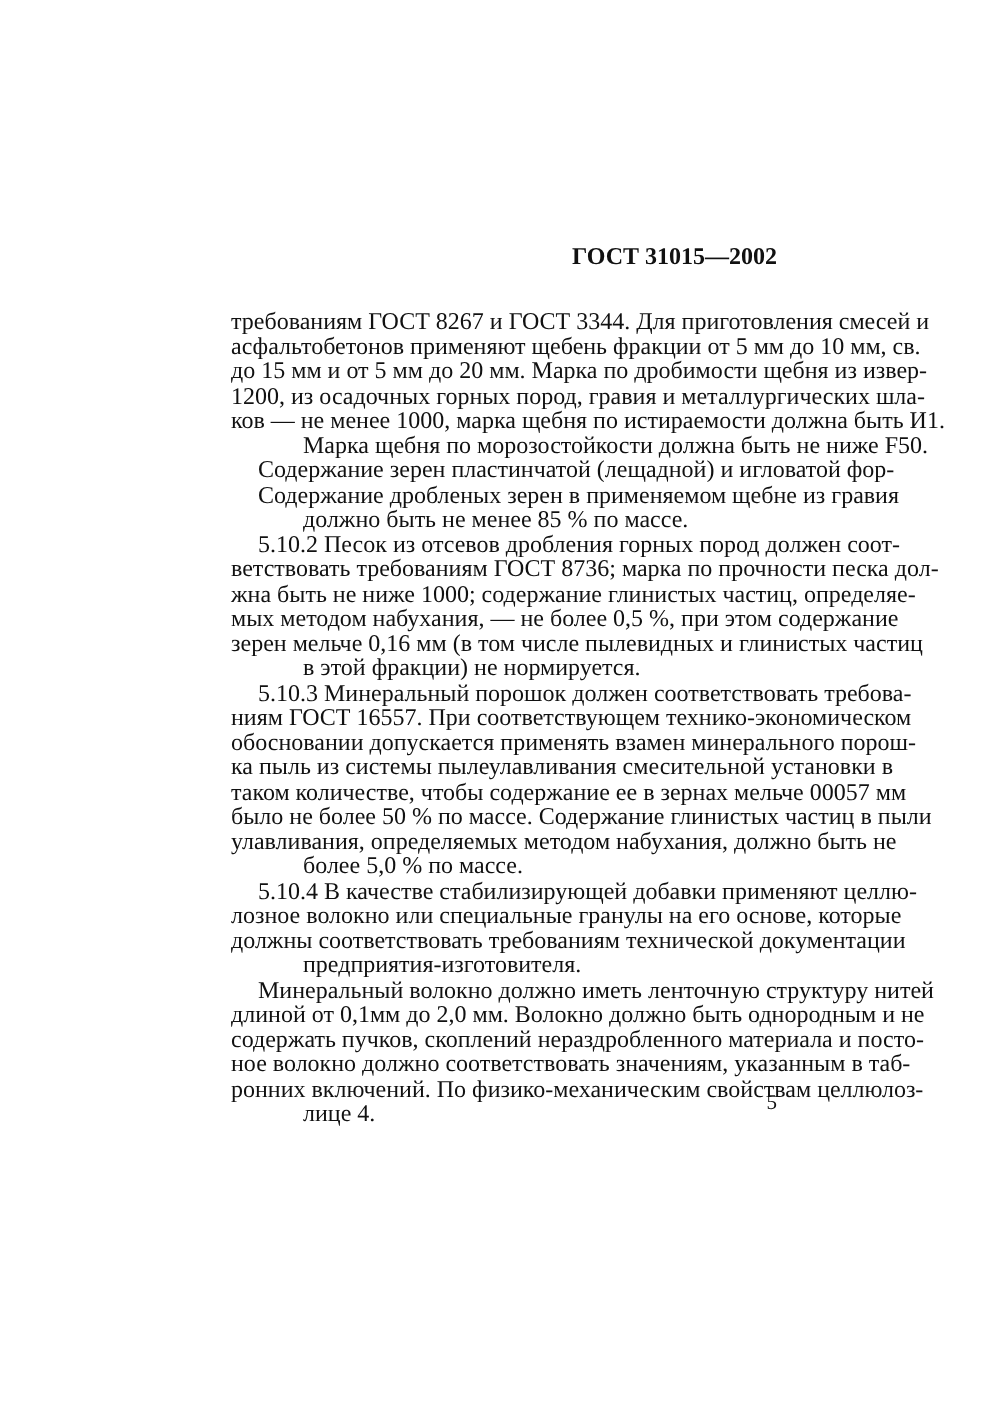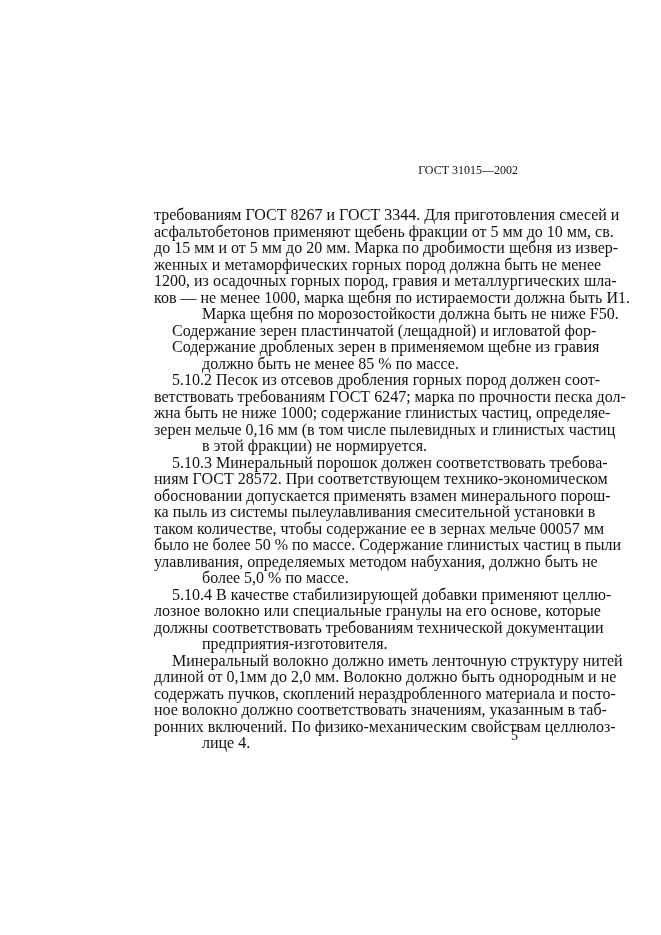--- a/index.html
+++ b/index.html
@@ -12,22 +12,22 @@
       height: 935px;
       position: relative;
       overflow: hidden;
       font-family: "Liberation Serif", "DejaVu Serif", serif;
       color: #111111;
     }
     .header {
       position: absolute;
       top: 163px;
       right: 143px;
-      font-size: 12px;
-      font-weight: normal;
+      font-size: 16px;
+      font-weight: bold;
       letter-spacing: 0px;
       padding-left: 16px;
     }
     .body-text {
       position: absolute;
       top: 207px;
       left: 154px;
       width: 366px;
       font-size: 16px;
       line-height: 16.5px;
@@ -56,42 +56,42 @@
 </head>
 <body>
 
 <div class="header">ГОСТ 31015—2002</div>
 
 <div class="body-text" id="body-text">
     <div>
       <span class="line">требованиям ГОСТ 8267 и ГОСТ 3344. Для приготовления смесей и</span>
       <span class="line">асфальтобетонов применяют щебень фракции от 5 мм до 10 мм, св.</span>
       <span class="line">до 15 мм и от 5 мм до 20 мм. Марка по дробимости щебня из извер-</span>
-      <span class="line">женных и метаморфических горных пород должна быть не менее</span>
       <span class="line">1200, из осадочных горных пород, гравия и металлургических шла-</span>
       <span class="line">ков — не менее 1000, марка щебня по истираемости должна быть И1.</span>
       <span class="line last">Марка щебня по морозостойкости должна быть не ниже F50.</span>
     </div>
     <div>
       <span class="line indent">Содержание зерен пластинчатой (лещадной) и игловатой фор-</span>
     </div>
     <div>
       <span class="line indent">Содержание дробленых зерен в применяемом щебне из гравия</span>
       <span class="line last">должно быть не менее 85 % по массе.</span>
     </div>
     <div>
       <span class="line indent">5.10.2 Песок из отсевов дробления горных пород должен соот-</span>
-      <span class="line">ветствовать требованиям ГОСТ 6247; марка по прочности песка дол-</span>
+      <span class="line">ветствовать требованиям ГОСТ 8736; марка по прочности песка дол-</span>
       <span class="line">жна быть не ниже 1000; содержание глинистых частиц, определяе-</span>
+      <span class="line">мых методом набухания, — не более 0,5 %, при этом содержание</span>
       <span class="line">зерен мельче 0,16 мм (в том числе пылевидных и глинистых частиц</span>
       <span class="line last">в этой фракции) не нормируется.</span>
     </div>
     <div>
       <span class="line indent">5.10.3 Минеральный порошок должен соответствовать требова-</span>
-      <span class="line">ниям ГОСТ 28572. При соответствующем технико-экономическом</span>
+      <span class="line">ниям ГОСТ 16557. При соответствующем технико-экономическом</span>
       <span class="line">обосновании допускается применять взамен минерального порош-</span>
       <span class="line">ка пыль из системы пылеулавливания смесительной установки в</span>
       <span class="line">таком количестве, чтобы содержание ее в зернах мельче 00057 мм</span>
       <span class="line">было не более 50 % по массе. Содержание глинистых частиц в пыли</span>
       <span class="line">улавливания, определяемых методом набухания, должно быть не</span>
       <span class="line last">более 5,0 % по массе.</span>
     </div>
     <div>
       <span class="line indent">5.10.4 В качестве стабилизирующей добавки применяют целлю-</span>
       <span class="line">лозное волокно или специальные гранулы на его основе, которые</span>

